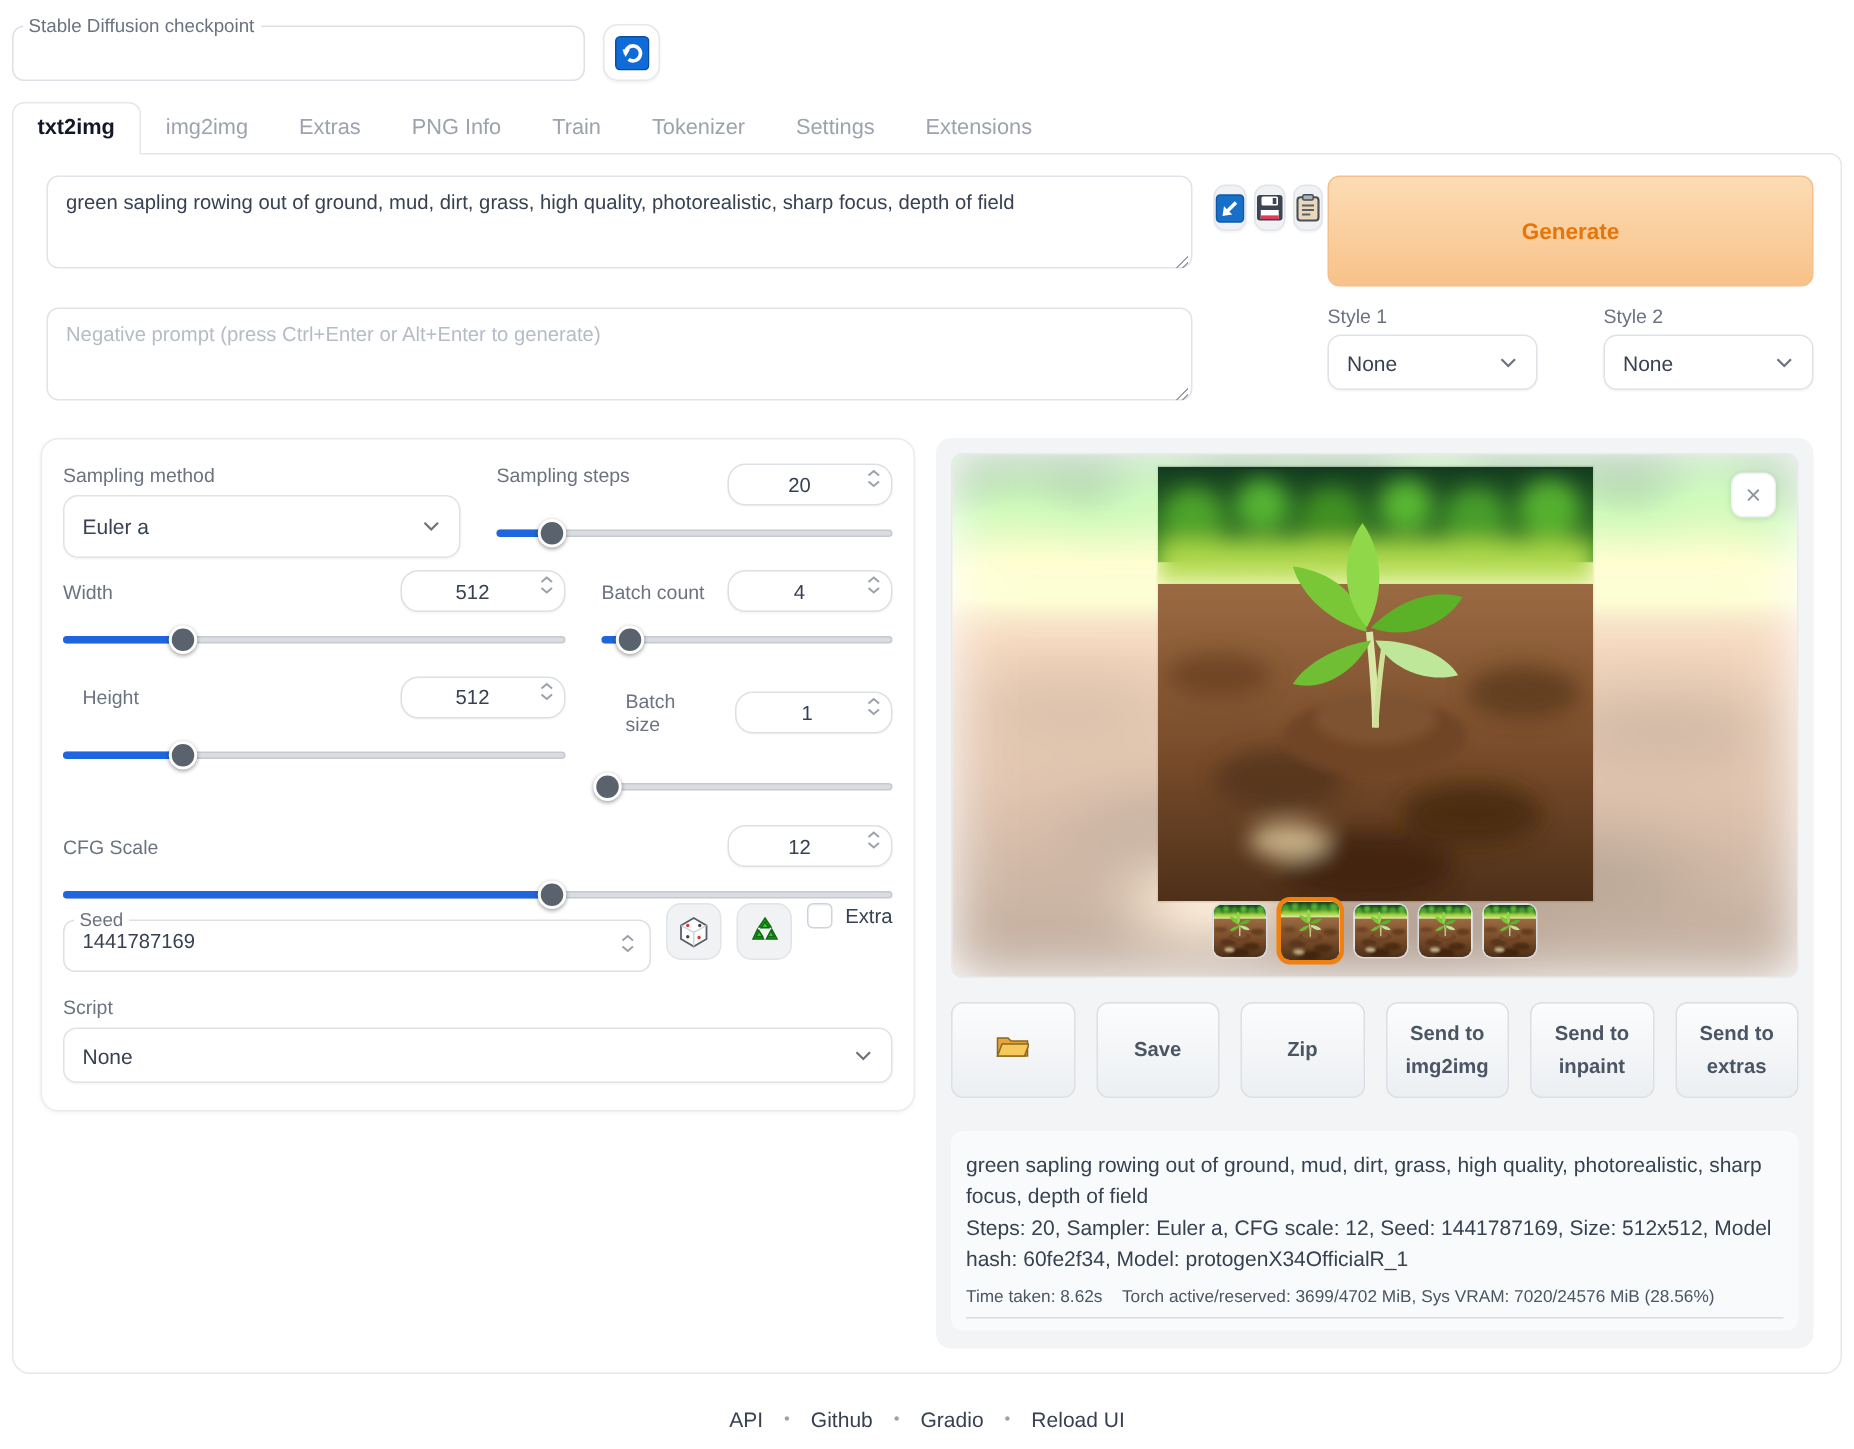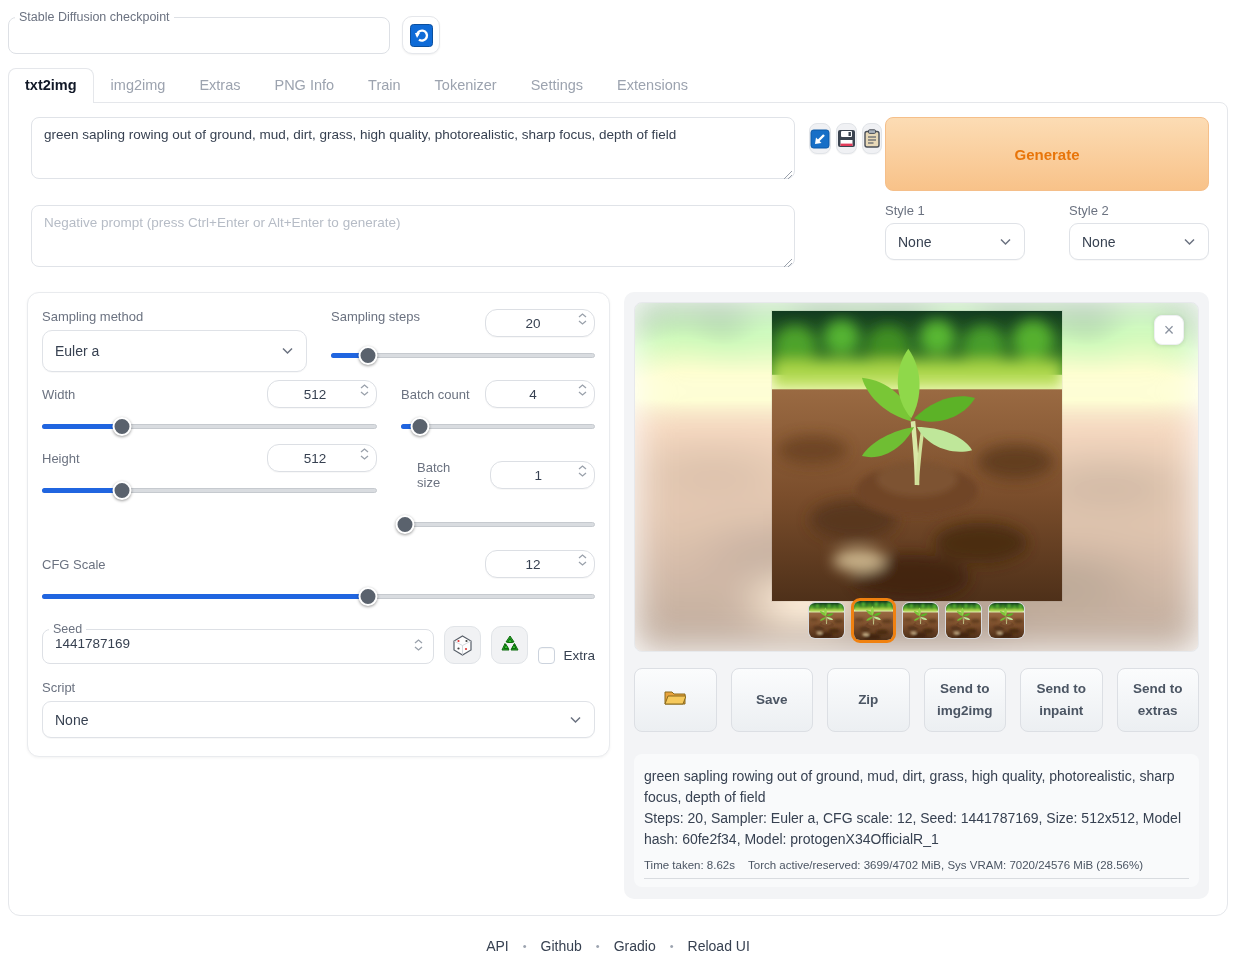--- a/index.html
+++ b/index.html
@@ -61,21 +61,21 @@
   .slider .fill{position:absolute;left:0;top:8px;height:5px;background:#2065e0;border-radius:4px 0 0 4px}
   .slider .handle{position:absolute;top:1px;width:19px;height:19px;border-radius:50%;background:#5a626d;border:2px solid #fff;box-shadow:0 1px 3px rgba(0,0,0,.4);transform:translateX(-50%);cursor:pointer}
   .checks{display:flex;gap:26px;margin:26px 0 14px 2px}
   .check{display:flex;align-items:center;gap:8px;cursor:pointer}
   .cb{width:17px;height:17px;border:1px solid #ccd3dd;border-radius:4px;background:#fff;box-shadow:inset 0 1px 1px rgba(0,0,0,.04)}
   .check span{font-size:13.5px;color:#374151;font-weight:bold}
   .dim-grid{display:flex;gap:24px}
   .dim-left{width:335px}.dim-right{flex:1}
   .dim-head{display:flex;align-items:center;justify-content:space-between;margin-top:8px}
   .cfg-head{display:flex;align-items:center;justify-content:space-between;margin-top:16px}
-  .seed-row{display:flex;align-items:flex-end;gap:10px;margin-top:16px}
+  .seed-row{display:flex;align-items:flex-start;gap:10px;}
   .seed-field{width:400px;height:42px;position:relative}
   .seed-inner{display:flex;align-items:center;justify-content:space-between;padding:0 10px 6px 12px}
   .seed-inner input{border:0;outline:none;font-size:13.5px;color:#374151;font-family:"Liberation Sans",sans-serif;width:300px}
   .seed-spin{display:flex;flex-direction:column;gap:2px;margin-top:2px}
   .sq-btn{width:38px;height:38px;border:1px solid #e1e4e8;border-radius:10px;background:#f1f2f4;display:flex;align-items:center;justify-content:center;cursor:pointer;margin-top:-4px}
   .extra-check{margin-top:-4px}
   .script-block{margin-top:16px}
 
   
   .right-wrap{flex:1;background:#f3f4f6;border-radius:10px;padding:10px 10px 12px 10px}
@@ -312,21 +312,21 @@
                     </svg>
                 </div>
               </div>
             </div>
             <div class="slider">
                 <div class="track"></div>
                 <div class="fill" style="width: 24%;"></div>
                 <div class="handle" style="left: 24%;"></div>
               </div>
             <div class="dim-head">
-              <span class="label" style="margin:0">Height</span>
+              <span class="label" style="margin:13px">Height</span>
               <div class="numbox">
                 <input readonly="" value="512" style="">
                 <div class="spin">
                   <svg width="9" height="5">
                       <polyline points="1,4 4.5,1 8,4" fill="none" stroke="#9aa1ab" stroke-width="1.3"></polyline>
                     </svg>
                   <svg width="9" height="5">
                       <polyline points="1,1 4.5,4 8,1" fill="none" stroke="#9aa1ab" stroke-width="1.3"></polyline>
                     </svg>
                 </div>

